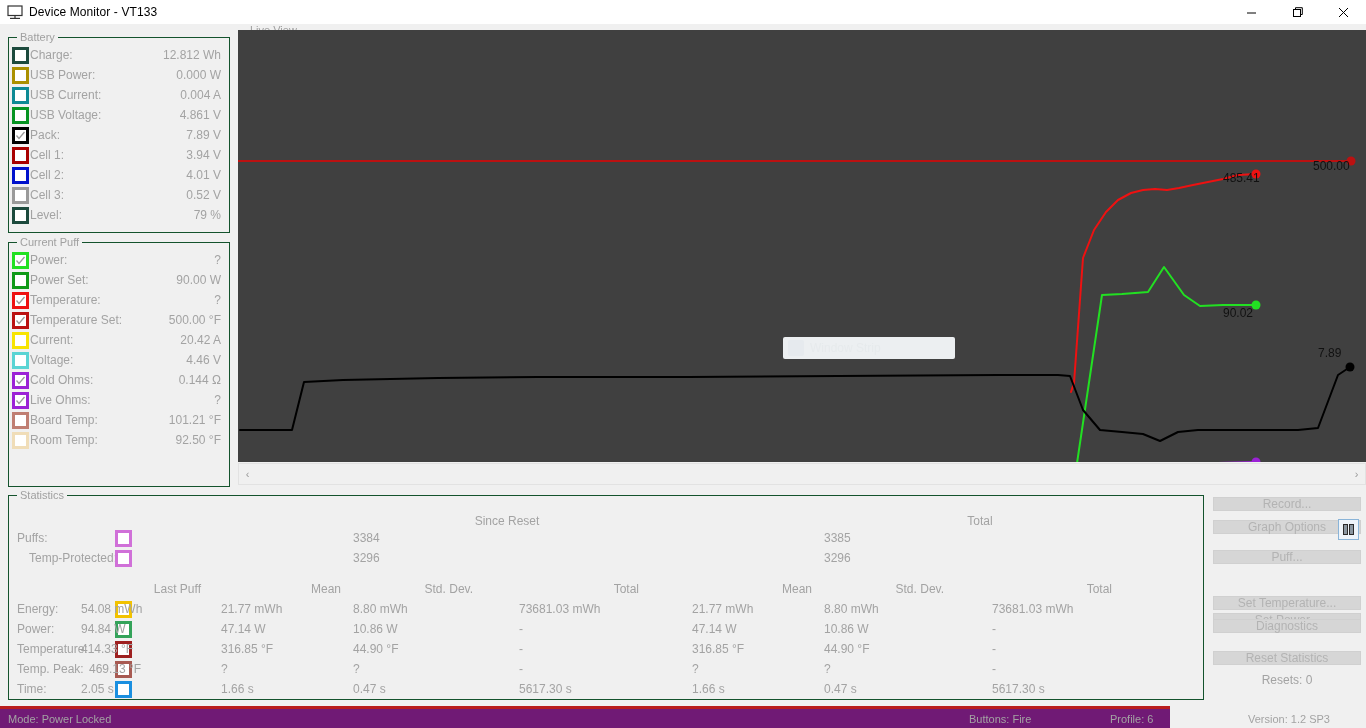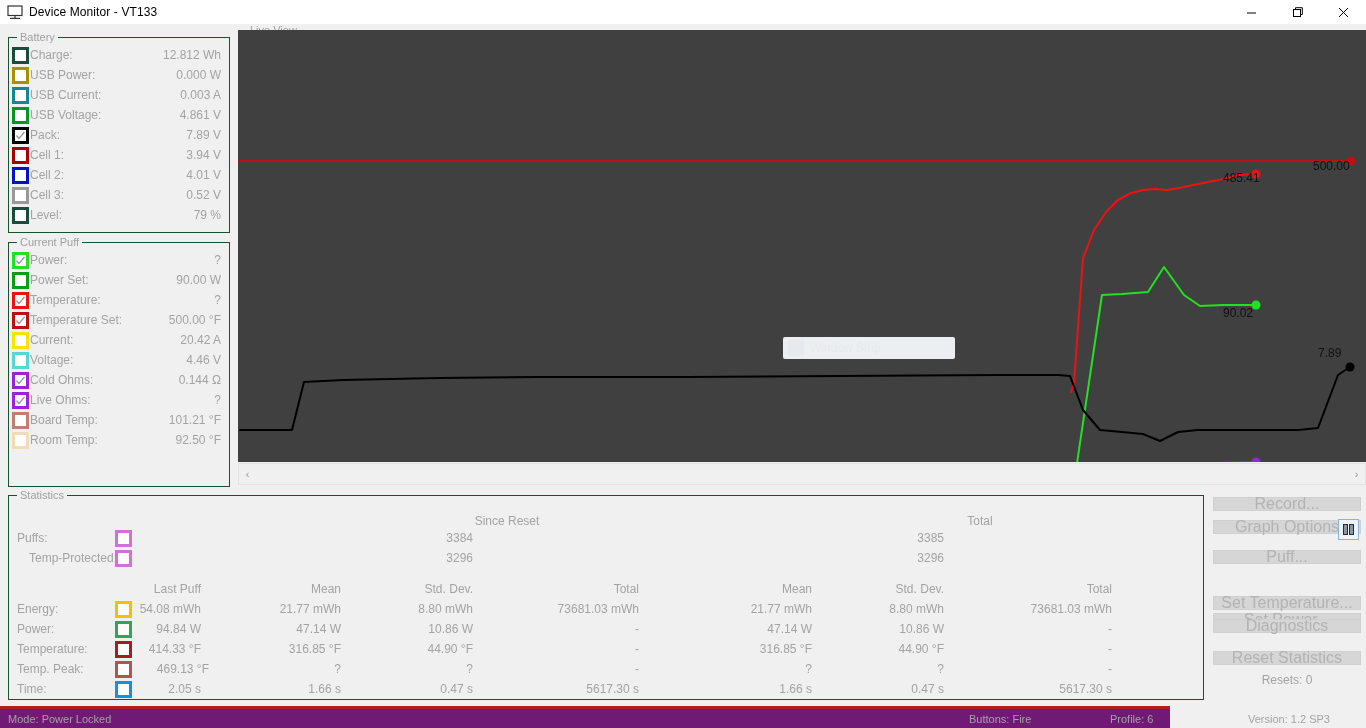--- a/index.html
+++ b/index.html
@@ -71,28 +71,28 @@
     position: absolute; left: 238px; top: 463px; width: 1128px; height: 22px;
     background: #f0f0f0; border: 1px solid #e2e2e2; display: flex; align-items: center;
   }
   .hscroll .arrow { width: 17px; height: 20px; display:flex; align-items:center; justify-content:center;
     color: #9a9a9a; font-size: 11px; }
   .hscroll .track { flex: 1; height: 20px; background: #f0f0f0; }
 
   
   .stats-table { position: absolute; left: 0; top: 0; width: 1200px; }
   .st-label { position: absolute; font-size: 12px; color: #a3a3a3; white-space: nowrap; }
-  .st-cell { position: absolute; font-size: 12px; color: #a3a3a3; white-space: nowrap; text-align: right; }
+  .st-cell { position: absolute; font-size: 12px; color: #a3a3a3; white-space: nowrap; }
   .st-head { position: absolute; font-size: 12px; color: #a3a3a3; white-space: nowrap; text-align: right; }
   .st-grouphead { position:absolute; font-size:12px; color:#a3a3a3; white-space:nowrap; text-align:center; }
 
   
   .btn {
     position: absolute; background: #d6d6d6; border: 1px solid #d0d0d0;
-    color: #b3b3b3; font-size: 16px; display: flex; align-items: center; justify-content: center;
+    color: #b3b3b3; font-size: 12px; display: flex; align-items: center; justify-content: center;
     height: 14px;
   }
   .btn.wide { width: 148px; }
   .graphopts-icon {
     position: absolute; width: 21px; height: 21px; border: 1px solid #8ab4d8;
     background: #eef4fa; display: flex; align-items: center; justify-content: center;
   }
   .resets { position: absolute; font-size: 12px; color: #a3a3a3; text-align: center; width: 148px; }
 
   
@@ -146,21 +146,21 @@
           <div class="rval">12.812 Wh</div>
         </div>
         <div class="row">
           <div class="cbox" style="border-color: rgb(170, 144, 0);"></div>
           <div class="rlabel">USB Power:</div>
           <div class="rval">0.000 W</div>
         </div>
         <div class="row">
           <div class="cbox" style="border-color: rgb(13, 138, 148);"></div>
           <div class="rlabel">USB Current:</div>
-          <div class="rval">0.003 A</div>
+          <div class="rval">0.004 A</div>
         </div>
         <div class="row">
           <div class="cbox" style="border-color: rgb(6, 148, 34);"></div>
           <div class="rlabel">USB Voltage:</div>
           <div class="rval">4.861 V</div>
         </div>
         <div class="row">
           <div class="cbox" style="border-color: rgb(0, 0, 0);">
             <svg class="tick" viewBox="0 0 11 11">
               <polyline points="1.5,5.5 4,8.5 9.5,2" fill="none" stroke="#999" stroke-width="1.3"></polyline>

